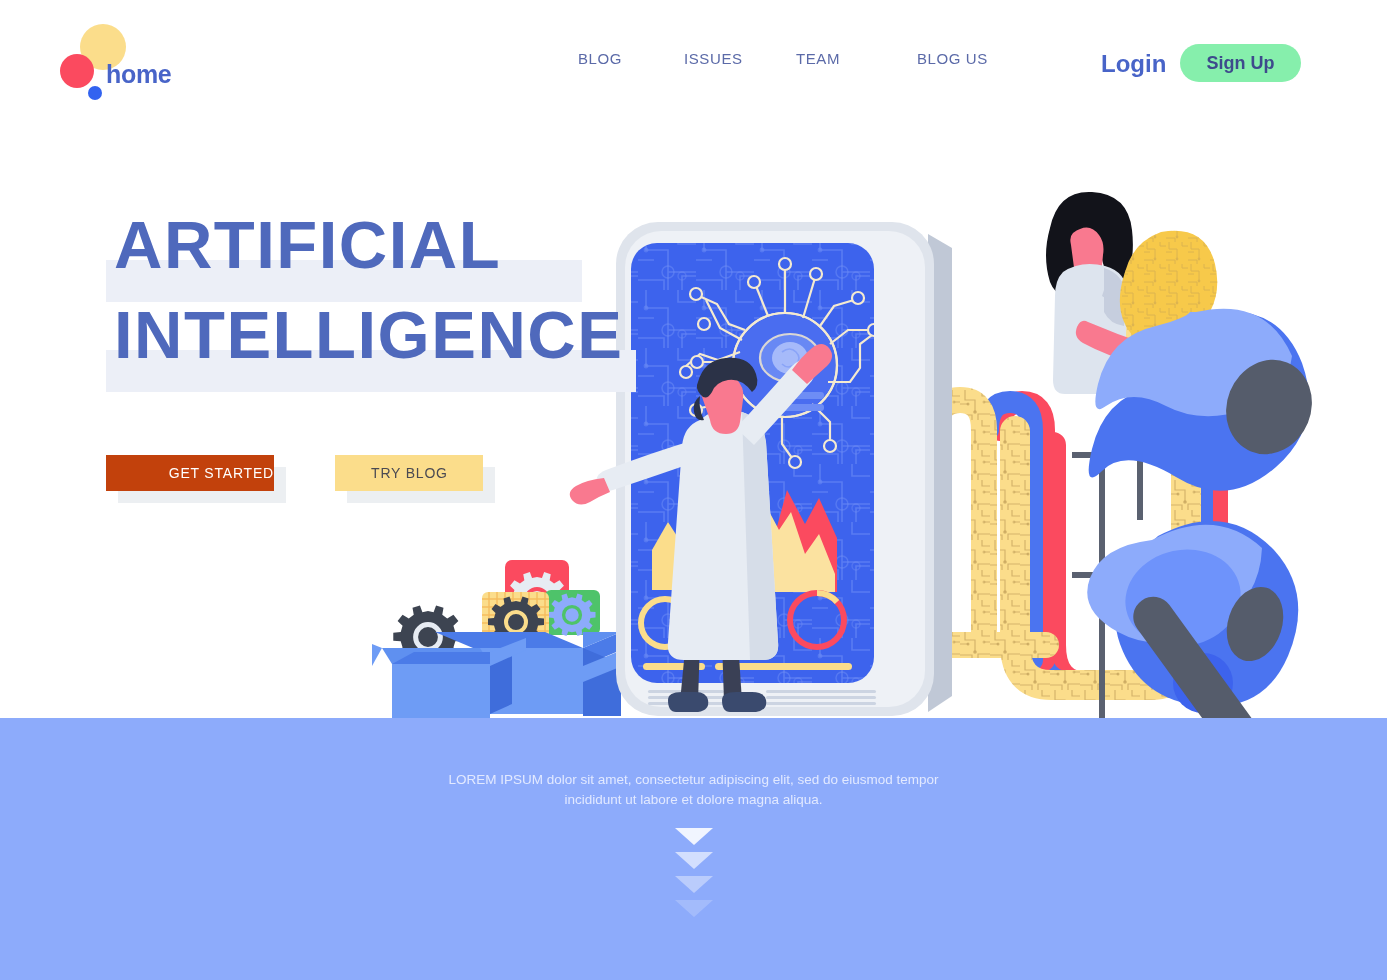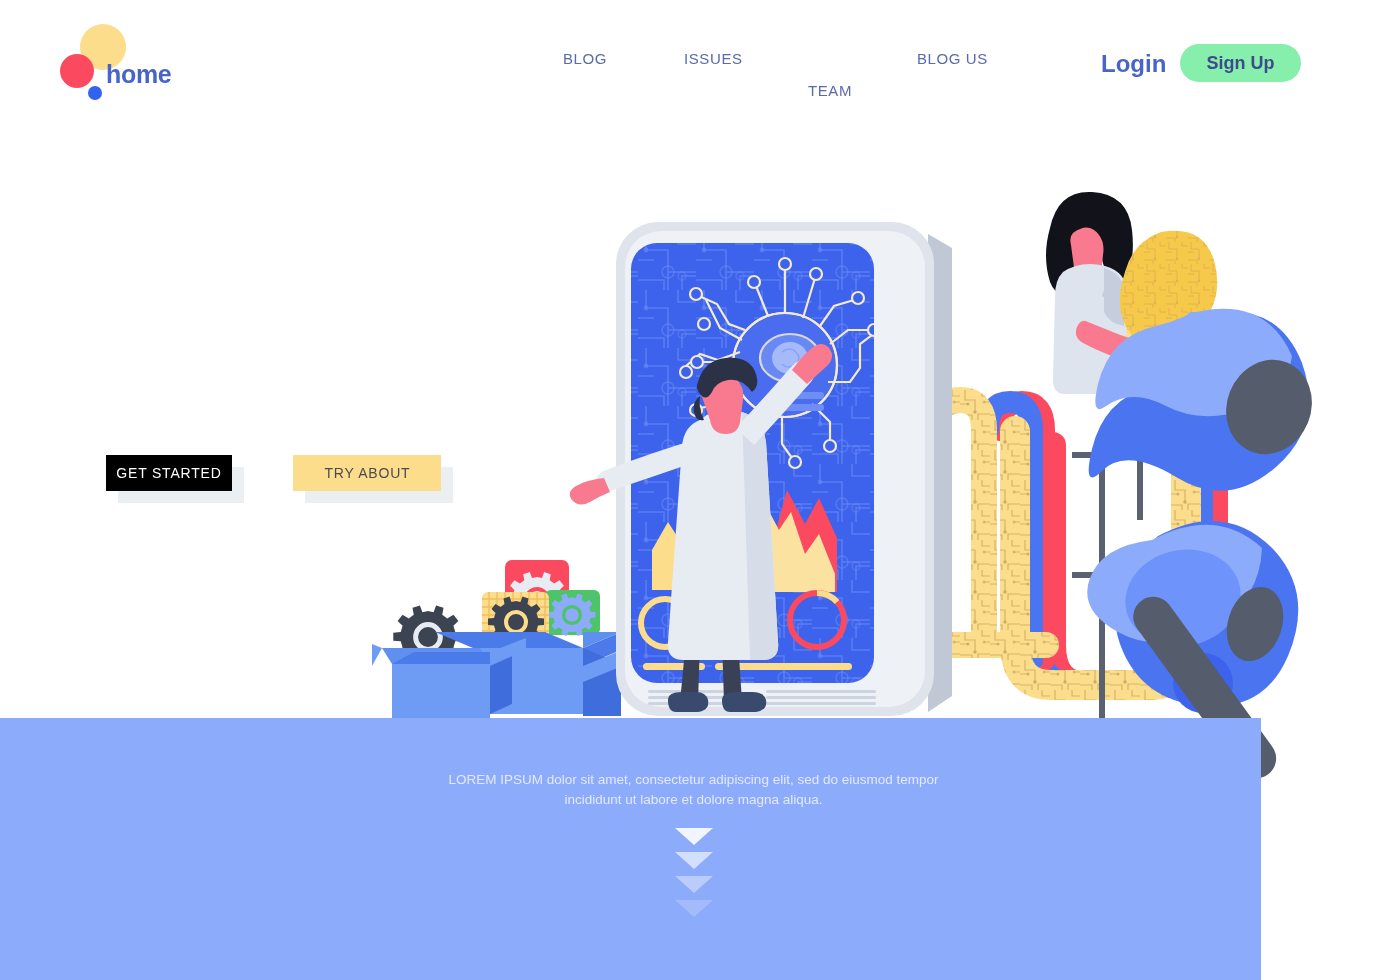--- a/index.html
+++ b/index.html
@@ -29,23 +29,23 @@
     font-size: 25px; font-weight: bold; color: #4864c8;
     letter-spacing: -0.3px;
   }
 
   .nav { position: absolute; left: 560px; top: 50px; width: 450px; height: 30px; }
   .nav-item {
     position: absolute; top: 0;
     font-size: 15px; color: #5b6aa8; letter-spacing: 0.6px;
     white-space: nowrap; cursor: pointer;
   }
-  .nav-0 { left: 3px; }
+  .nav-0 { left: 18px; }
   .nav-1 { left: 124px; }
-  .nav-2 { left: 248px; margin-top: 32px; }
+  .nav-2 { left: 236px; }
   .nav-3 { left: 357px; }
 
   .login-btn {
     position: absolute; left: 1101px; top: 50px;
     font-size: 24px; font-weight: bold; color: #4864c8;
     cursor: pointer; white-space: nowrap;
   }
   .signup-btn {
     position: absolute; left: 1180px; top: 44px;
     width: 121px; height: 38px; border-radius: 19px;
@@ -75,26 +75,26 @@
   .cta-shadow {
     position: absolute; left: 12px; top: 12px;
     width: 100%; height: 100%; background: #eceff2;
   }
   .cta-btn {
     position: relative; border: none; display: block;
     font-family: "Liberation Sans", sans-serif;
     font-size: 14px; letter-spacing: 0.8px; cursor: pointer;
     padding: 0; height: 36px;
   }
-  .cta-get { width: 126px; background: #000000; color: #ffffff; }
+  .cta-get { width: 168px; background: #c2410c; color: #ffffff; text-align: right; }
   .cta-demo { width: 148px; background: #fbdd8b; color: #4a4a52; }
 
   
   .blue-band {
-    position: absolute; left: 0; top: 718px; width: 1261px; height: 262px;
+    position: absolute; left: 0; top: 718px; width: 1387px; height: 262px;
     background: #8dabfb; z-index: 30;
   }
   .footer-text {
     position: absolute; left: 0; top: 52px; width: 1387px;
     text-align: center; color: #e2e9ff; font-size: 13.5px; line-height: 20px;
   }
   .arrows {
     position: absolute; left: 0; top: 110px; width: 1387px;
     display: flex; flex-direction: column; align-items: center;
   }
@@ -395,29 +395,39 @@
       <span>incididunt ut labore et dolore magna aliqua.</span>
     </div>
     <div class="arrows">
       <div class="arw arw-0"></div>
       <div class="arw arw-1"></div>
       <div class="arw arw-2"></div>
       <div class="arw arw-3"></div>
     </div>
   </div>
 
+  <div class="hero-text">
+    <div class="hl-line">
+      <div class="hl-band hl-band-1"></div>
+      <div class="hl-word">ARTIFICIAL</div>
+    </div>
+    <div class="hl-line">
+      <div class="hl-band hl-band-2"></div>
+      <div class="hl-word">INTELLIGENCE</div>
+    </div>
+  </div>
 
   <div class="cta-row">
     <span class="cta">
       <span class="cta-shadow"></span>
       <button class="cta-btn cta-get">GET STARTED</button>
     </span>
     <span class="cta">
       <span class="cta-shadow"></span>
-      <button class="cta-btn cta-demo">TRY ABOUT</button>
+      <button class="cta-btn cta-demo">TRY BLOG</button>
     </span>
   </div>
 
   <div class="header">
     <div class="logo-wrap">
       <span class="dot dot-yellow"></span>
       <span class="dot dot-red"></span>
       <span class="dot dot-blue"></span>
       <span class="logo-text">home</span>
     </div>

